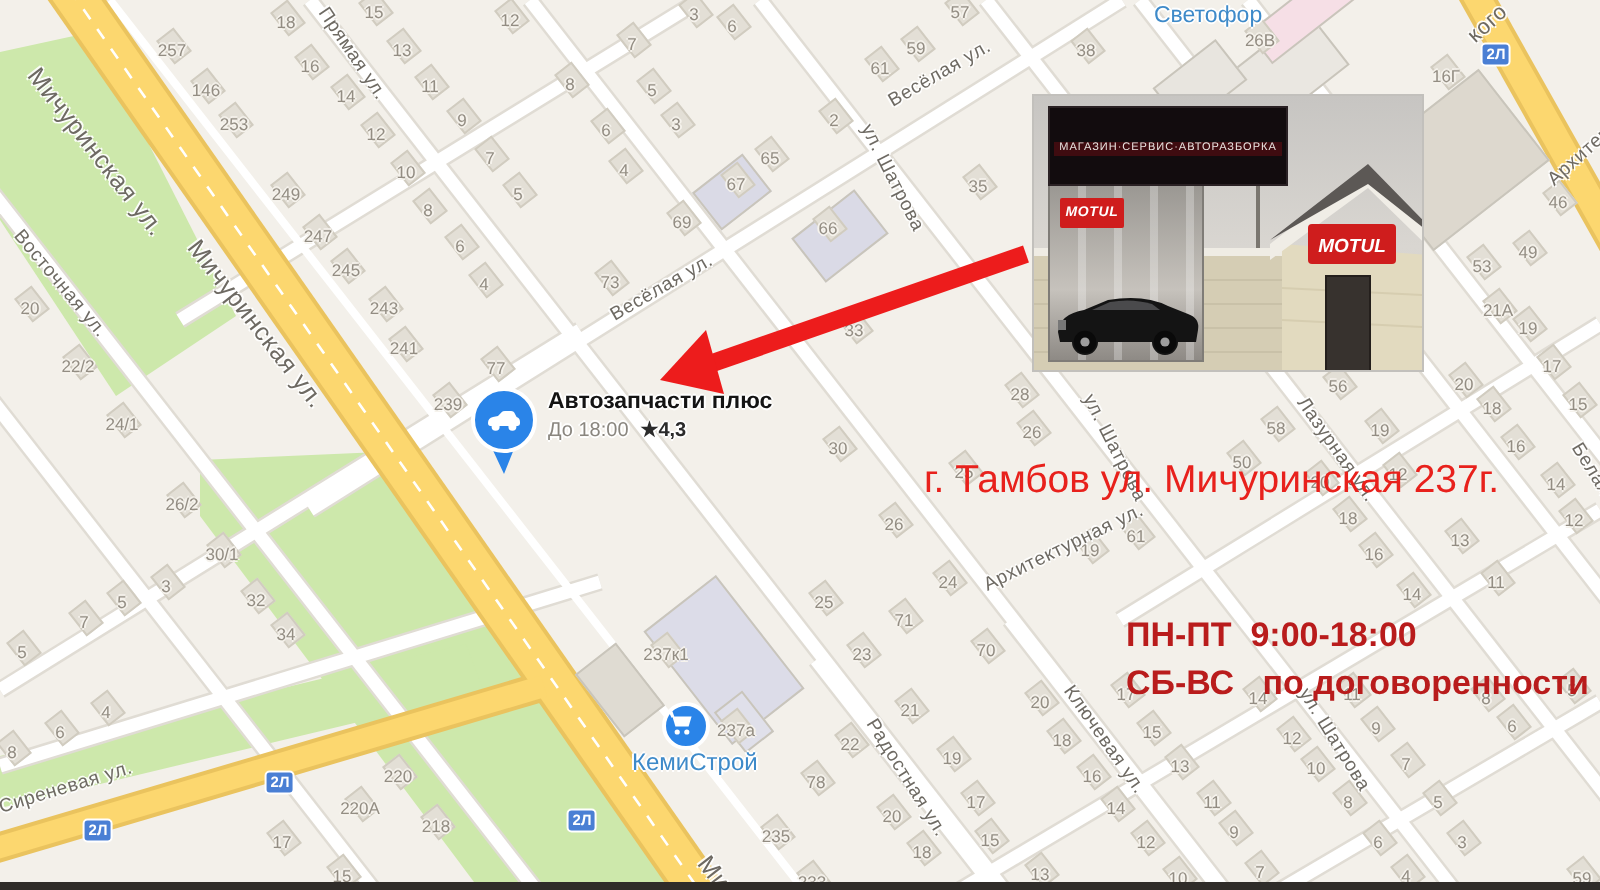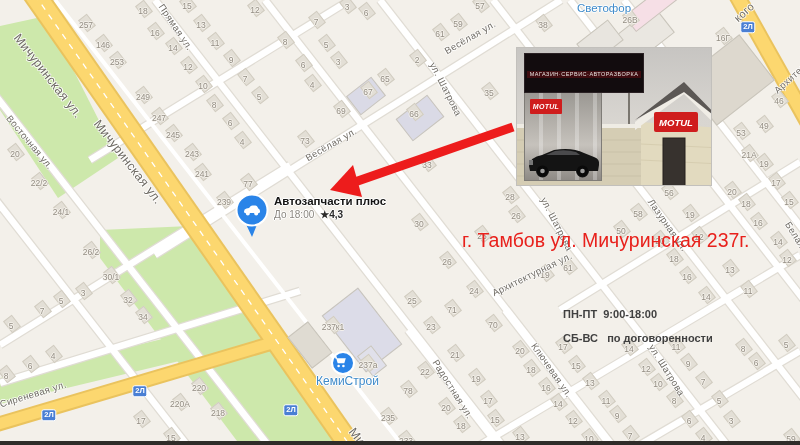--- a/index.html
+++ b/index.html
@@ -76,21 +76,21 @@
     position:absolute;left:5px;top:7px;width:32px;height:15px;background:#cf1d1d;
     color:#fff;font-weight:bold;font-style:italic;font-size:7px;display:flex;align-items:center;justify-content:center;
     border-radius:1px;letter-spacing:.3px;
   }
   .banner-car{position:absolute;left:1px;bottom:2px;}
   
   .addr{
     position:absolute;left:462px;top:229px;font-size:19.5px;color:var(--address-red);white-space:nowrap;
   }
   .sched-title{position:absolute;left:518px;top:283px;font-size:19px;color:#161616;white-space:pre;}
-  .sched-line{position:absolute;font-size:11px;font-weight:bold;color:#404040;white-space:pre;}
+  .sched-line{position:absolute;font-size:17px;font-weight:bold;color:#b91c1c;white-space:pre;}
   .sched-line.l1{left:563px;top:308px;}
   .sched-line.l2{left:563px;top:332px;}
   .arrow-svg{position:absolute;left:0;top:0;pointer-events:none;}
   .arrow-line{stroke:var(--arrow-red);stroke-width:9;}
   .arrow-head{fill:var(--arrow-red);}
   .bottom-strip{position:absolute;left:0;bottom:0;width:800px;height:4px;background:#2f2c29;}
 </style>
 </head>
 <body>
 

